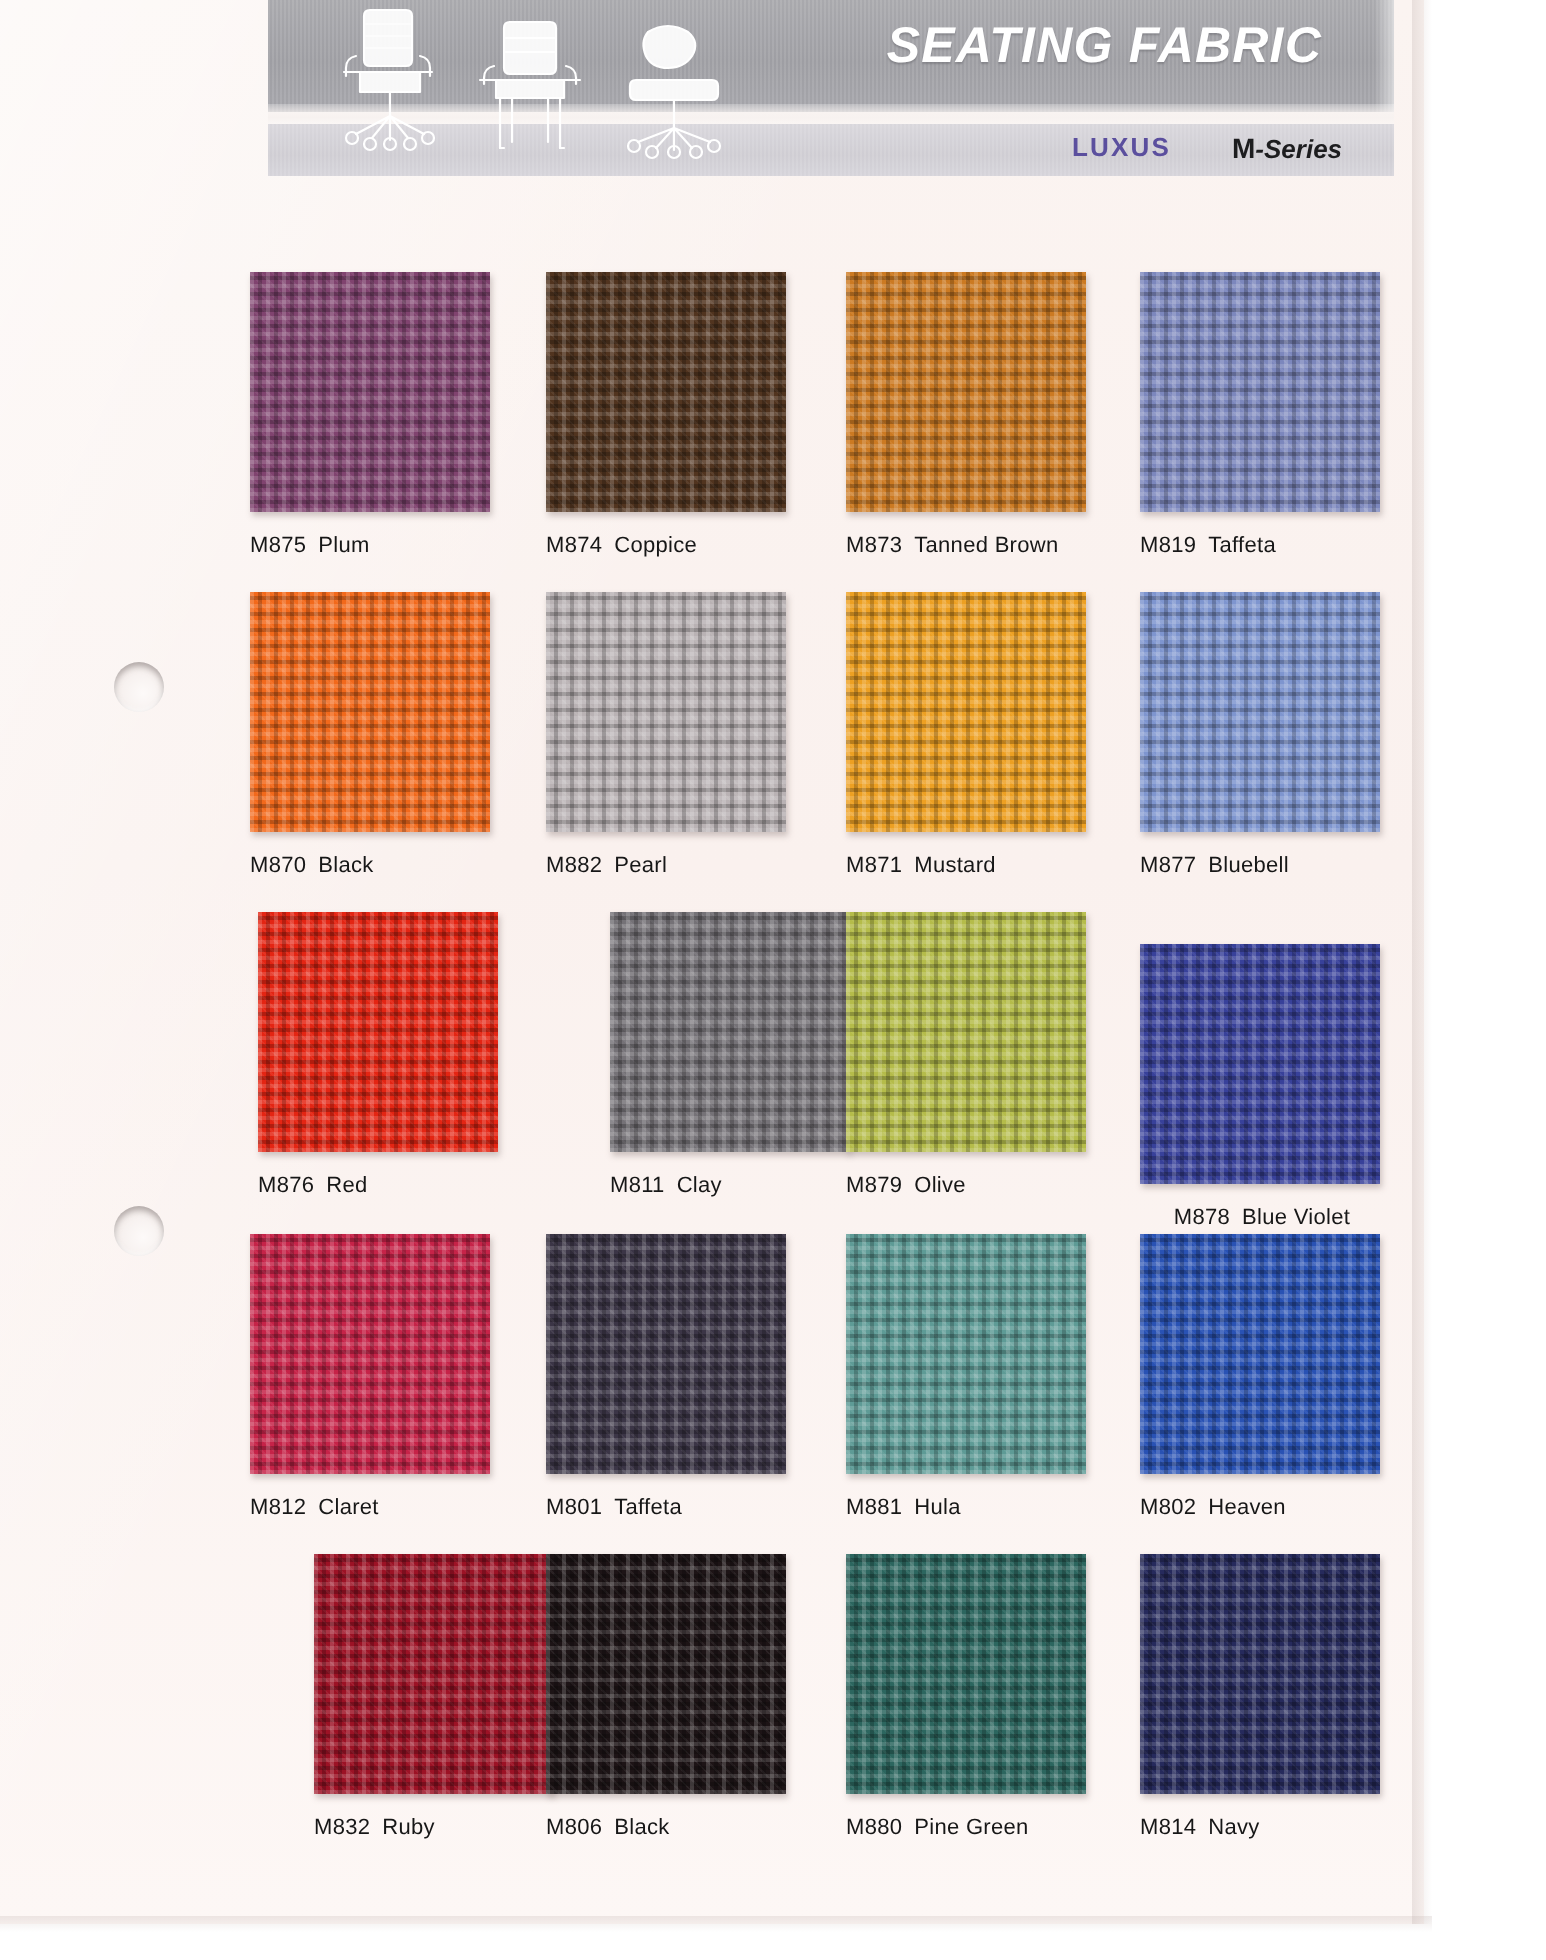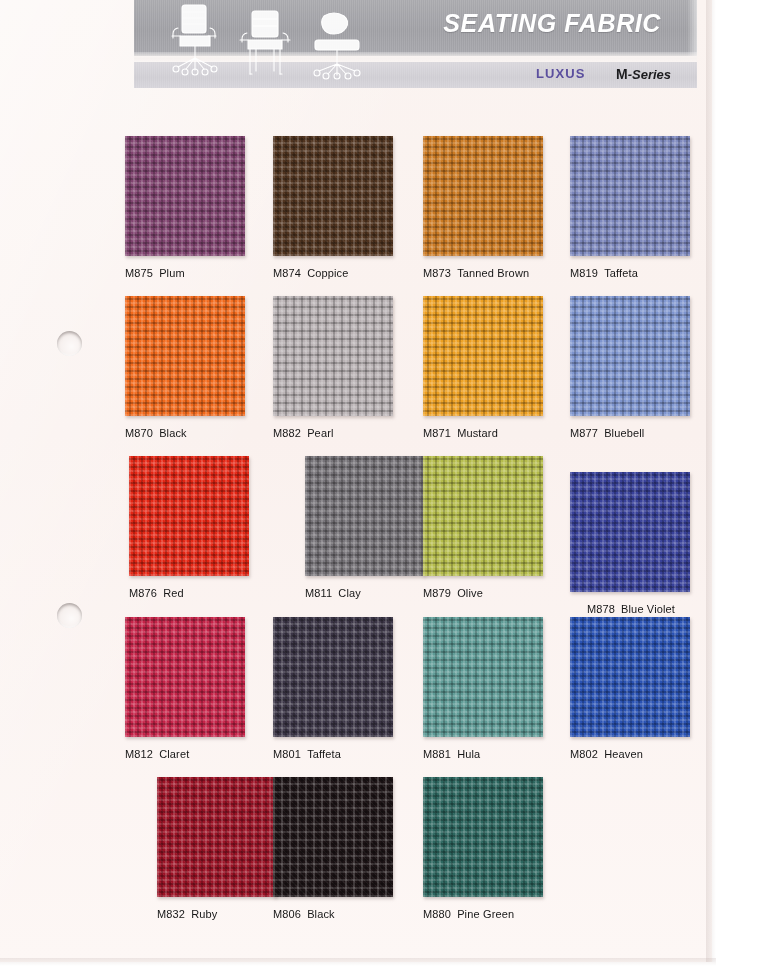--- a/index.html
+++ b/index.html
@@ -366,18 +366,24 @@
           <div class="weave"></div>
         </div>
         <div class="swatch-label"><span class="code">M806</span><span>Black</span></div>
       </div>
       <div class="swatch-cell" style="left: 298px; top: 641px;">
         <div class="swatch-chip" style="background: rgb(44, 102, 95);">
           <div class="weave"></div>
         </div>
         <div class="swatch-label"><span class="code">M880</span><span>Pine Green</span></div>
       </div>
+      <div class="swatch-cell" style="left: 445px; top: 641px;">
+        <div class="swatch-chip" style="background: rgb(38, 42, 92);">
+          <div class="weave"></div>
+        </div>
+        <div class="swatch-label"><span class="code">M814</span><span>Navy</span></div>
+      </div>
     </div>
 
 </div>
 
 <div id="page-right-shadow"></div>
 <div id="page-bottom-shadow"></div>
 
 </body></html>

